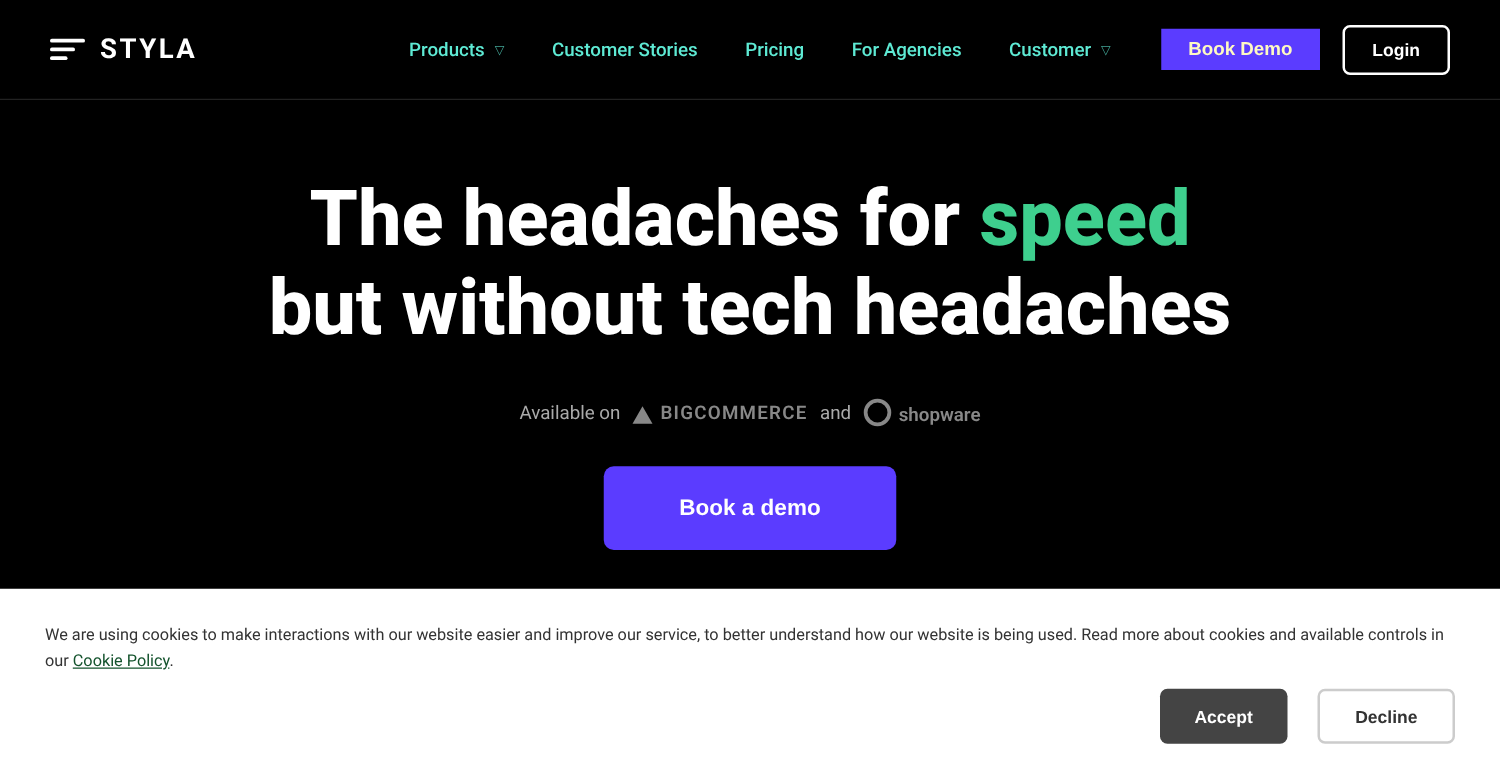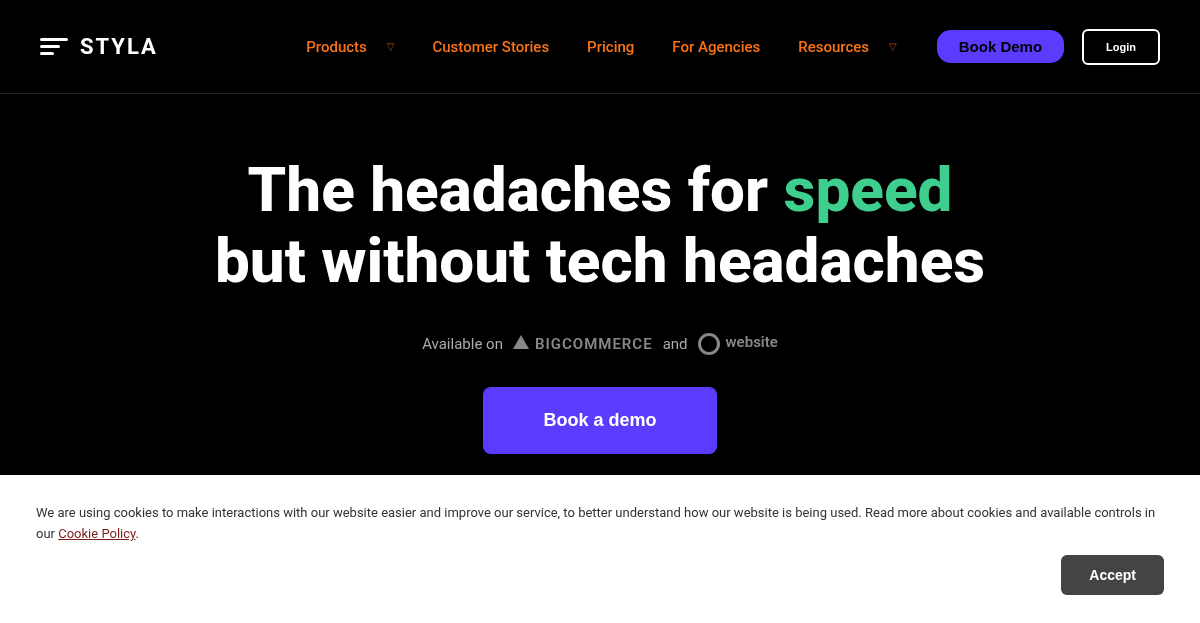--- a/index.html
+++ b/index.html
@@ -3,21 +3,21 @@
   <meta charset="utf-8">
   <style>
     * { margin: 0; padding: 0; box-sizing: border-box; }
     body { font-family: -apple-system, BlinkMacSystemFont, 'Segoe UI', Roboto, sans-serif; background: #000; color: #fff; width: 1200px; height: 623px; overflow: hidden; position: relative; }
 
     
     .navbar {
       display: flex;
       align-items: center;
       padding: 0 40px;
-      height: 94px;
+      height: 80px;
       background: #000;
       border-bottom: 1px solid #222;
     }
     .logo-area {
       display: flex;
       align-items: center;
       gap: 12px;
       cursor: pointer;
     }
     .logo-icon {
@@ -40,53 +40,53 @@
       letter-spacing: 2px;
       color: #fff;
     }
     .nav-links {
       display: flex;
       align-items: center;
       gap: 10px;
       margin-left: auto;
     }
     .nav-link {
-      color: #f97316;
+      color: #5eead4;
       text-decoration: none;
       font-size: 15px;
       font-weight: 500;
       padding: 8px 14px;
       cursor: pointer;
       display: flex;
       align-items: center;
-      gap: 20px;
+      gap: 8px;
       white-space: nowrap;
     }
     .chevron {
       font-size: 10px;
       opacity: 0.7;
     }
     .nav-cta-book {
       background: #5b3cff;
-      color: #000000;
+      color: #fef9c3;
       border: none;
       padding: 8px 22px;
       font-size: 15px;
       font-weight: 600;
-      border-radius: 14px;
+      border-radius: 0;
       cursor: pointer;
       margin-left: 16px;
       white-space: nowrap;
     }
     .nav-cta-login {
       background: transparent;
       color: #fff;
       border: 2px solid #fff;
       padding: 10px 22px;
-      font-size: 11px;
+      font-size: 14px;
       font-weight: 600;
       border-radius: 6px;
       cursor: pointer;
       margin-left: 8px;
       white-space: nowrap;
     }
 
     
     .hero {
       background: #000;
@@ -110,21 +110,21 @@
     .available-on {
       display: flex;
       align-items: center;
       gap: 10px;
       margin-top: 36px;
       color: #aaa;
       font-size: 15px;
     }
     .platform-logo {
       display: flex;
-      align-items: flex-start;
+      align-items: flex-end;
       gap: 6px;
       color: #888;
       font-size: 15px;
       font-weight: 600;
     }
     .hero-cta {
       background: #5b3cff;
       color: #fff;
       border: none;
       padding: 23px 60px;
@@ -146,21 +146,21 @@
       padding: 28px 36px;
       z-index: 100;
     }
     .cookie-text {
       font-size: 13px;
       line-height: 1.6;
       color: #333;
       margin-bottom: 10px;
     }
     .cookie-text a {
-      color: #7f1d1d;
+      color: #14532d;
       text-decoration: underline;
     }
     .cookie-text2 {
       font-size: 13px;
       line-height: 1.6;
       color: #333;
       margin-bottom: 20px;
     }
     .cookie-actions {
       display: flex;
@@ -233,21 +233,21 @@
     <a class="nav-link">
       <span>Customer Stories</span>
     </a>
     <a class="nav-link">
       <span>Pricing</span>
     </a>
     <a class="nav-link">
       <span>For Agencies</span>
     </a>
     <a class="nav-link">
-      <span>Resources</span>
+      <span>Customer</span>
       <span class="chevron">▽</span>
     </a>
     <button class="nav-cta-book">Book Demo</button>
     <button class="nav-cta-login">Login</button>
   </div>
 </nav>
 
 <section class="hero">
   <h1 class="hero-title">
     <span>The headaches for </span><span class="highlight">speed</span><br>
@@ -258,28 +258,29 @@
     <span>Available on</span>
     <div class="platform-logo">
       <div class="bigcommerce-icon">
         <div class="triangle-icon"></div>
       </div>
       <span style="letter-spacing:1px;">BIGCOMMERCE</span>
     </div>
     <span>and</span>
     <div class="platform-logo">
       <div class="shopware-icon"></div>
-      <span>website</span>
+      <span>shopware</span>
     </div>
   </div>
 
   <button class="hero-cta">Book a demo</button>
 </section>
 
 <div class="cookie-banner">
   <p class="cookie-text">
     <span>We are using cookies to make interactions with our website easier and improve our service, to better understand how our website is being used. Read more about cookies and available controls in our</span>
     <a href="#">Cookie Policy</a><span>.</span>
   </p>
   <div class="cookie-actions">
     <button class="btn-accept">Accept</button>
+    <button class="btn-decline">Decline</button>
   </div>
 </div>
 
 </body></html>

